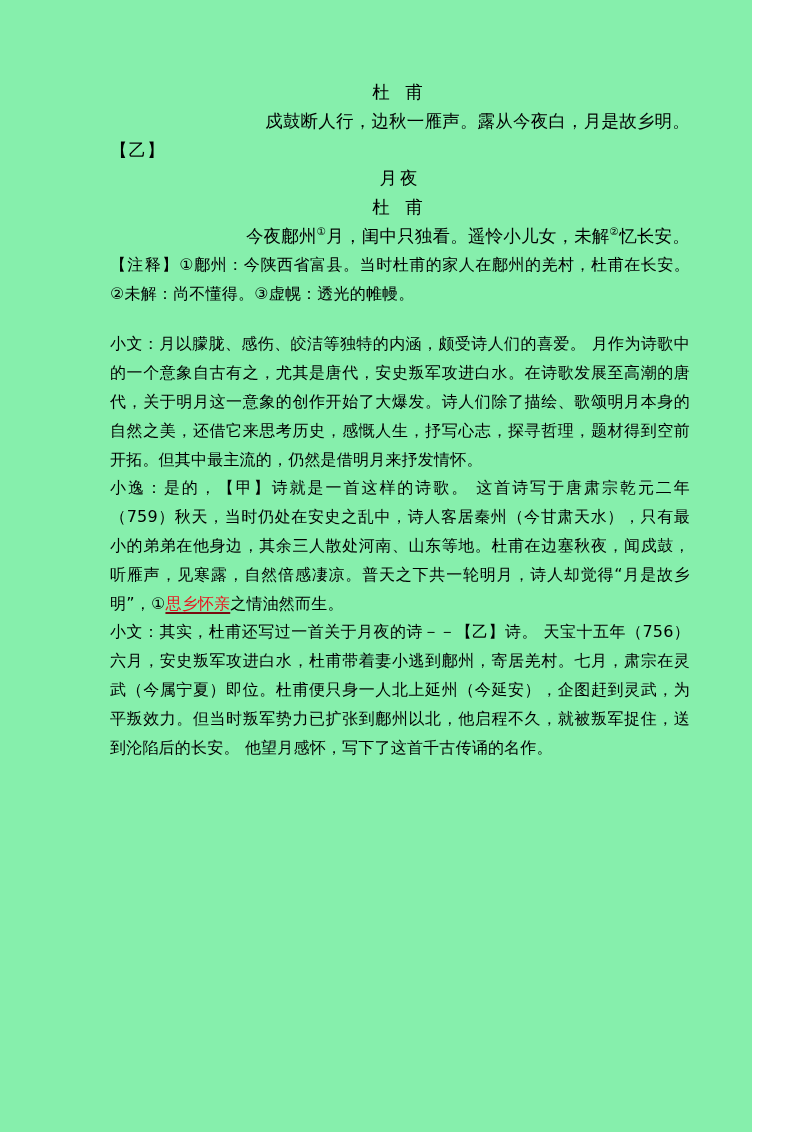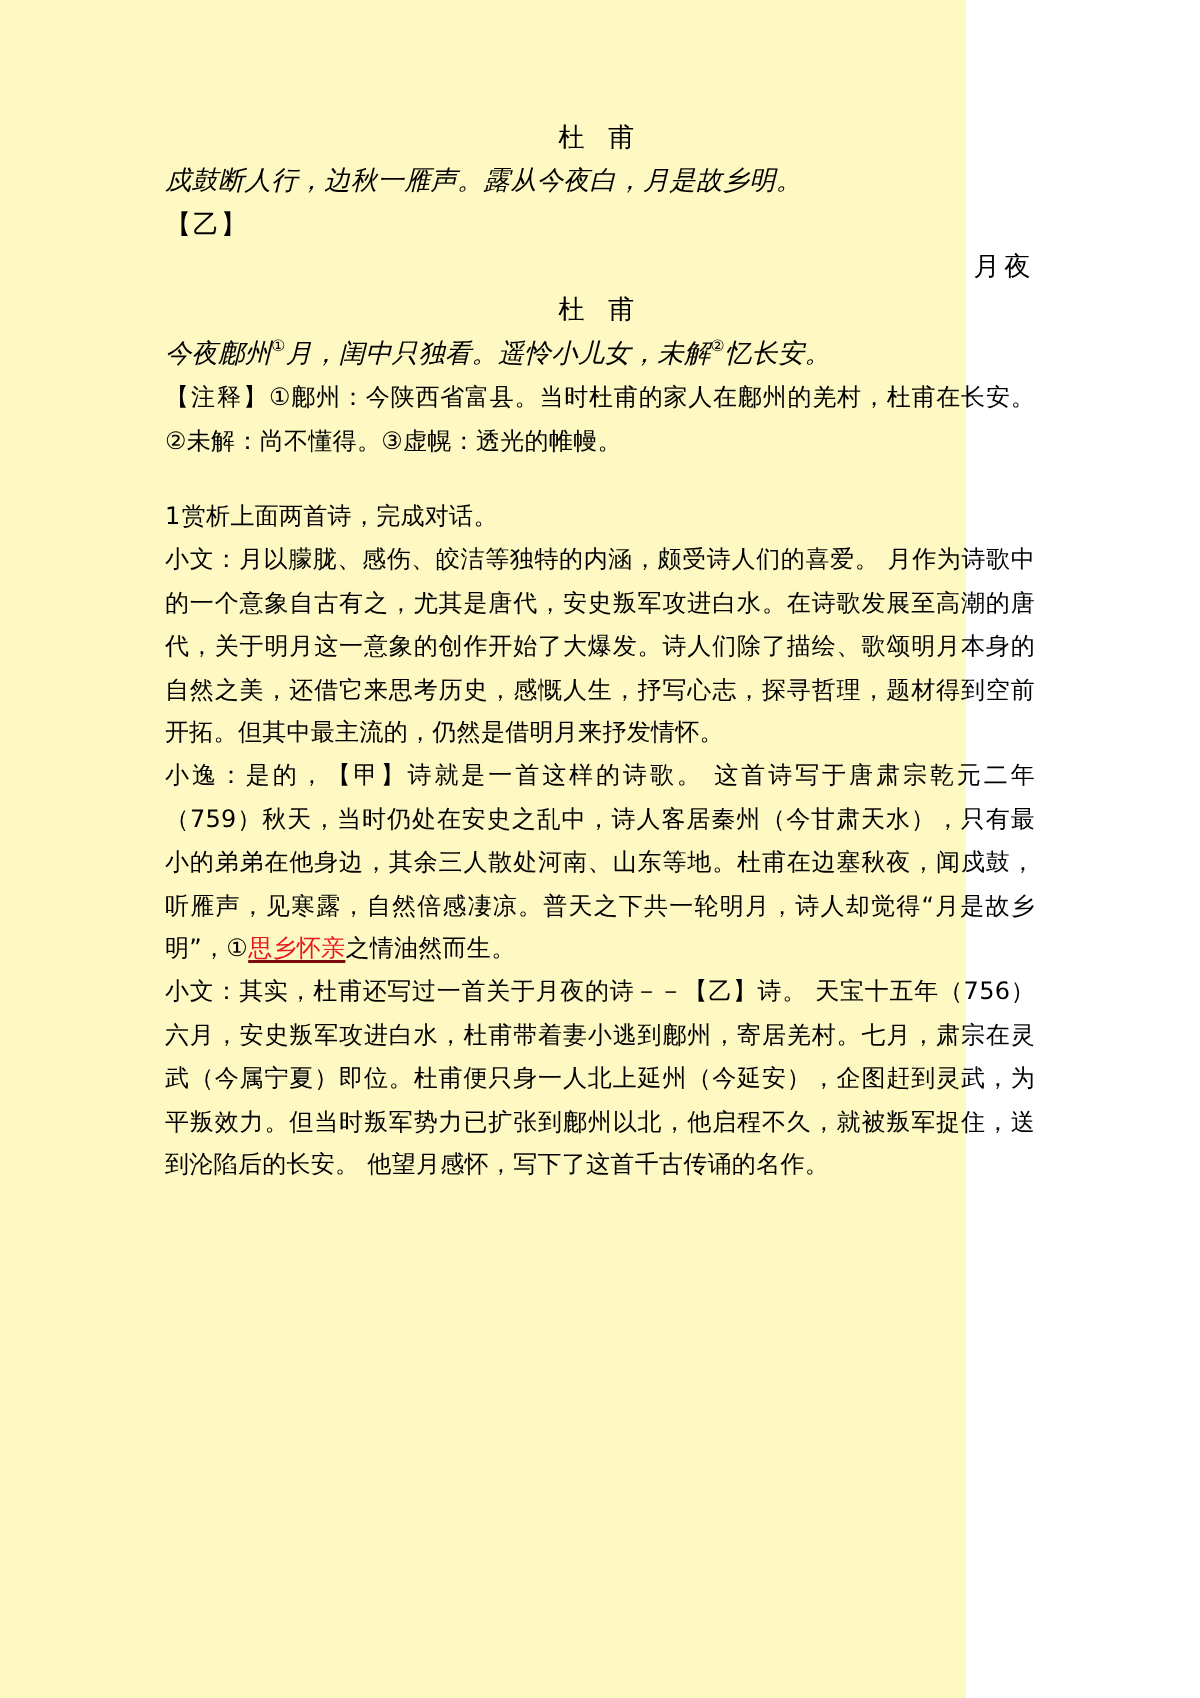--- a/index.html
+++ b/index.html
@@ -10,59 +10,58 @@
   }
   body {
     width: 800px;
     height: 1132px;
     font-family: "DejaVu Sans", "Liberation Sans", sans-serif;
     color: #000000;
     -webkit-font-smoothing: none;
   }
   .page {
     position: relative;
-    width: 644px;
+    width: 752px;
     height: 1132px;
-    background: #fef9c3;
+    background: #86efac;
     box-sizing: border-box;
     padding: 78px 110px 0 110px;
   }
   .doc-body {
     width: 580px;
     font-size: 17.5px;
     line-height: 28.8px;
     letter-spacing: 0.2px;
     text-align: justify;
     text-justify: inter-ideograph;
   }
 
   
   .poem-title {
-    text-align: right;
+    text-align: center;
     font-size: 17.5px;
     line-height: 28.8px;
     letter-spacing: 3px;
     margin: 0;
   }
   .poem-author {
     text-align: center;
     font-size: 17.5px;
     line-height: 28.8px;
     letter-spacing: 5px;
     margin: 0;
   }
 
   
   .verse {
     margin: 0;
-    text-align: left;
+    text-align: right;
     font-size: 17.5px;
     line-height: 28.8px;
     white-space: nowrap;
-    font-style: italic;
   }
 
   
   .line {
     margin: 0;
     font-size: 17.5px;
     line-height: 28.8px;
   }
 
   .para {
@@ -119,21 +118,20 @@
     <p class="poem-title">月夜</p>
     <p class="poem-author">杜 甫</p>
 
     <p class="verse"><span>今夜鄜州</span><sup class="note-ref">①</sup><span>月，闺中只独看。遥怜小儿女，未解</span><sup class="note-ref">②</sup><span>忆长安。</span></p>
 
 
     <p class="para"><span class="label-bracket">【注释】</span><span>①鄜州：今陕西省富县。当时杜甫的家人在鄜州的羌村，杜甫在长安。②未解：尚不懂得。③虚幌：透光的帷幔。</span></p>
 
     <div class="blank-line"></div>
 
-    <p class="para"><span class="qnum">1</span><span>赏析上面两首诗，完成对话。</span></p>
 
     <p class="para"><span>小文：</span><span>月以朦胧、感伤、皎洁等独特的内涵，颇受诗人们的喜爱。 月作为诗歌中的一个意象自古有之，尤其是唐代，安史叛军攻进白水。在诗歌发展至高潮的唐代，关于明月这一意象的创作开始了大爆发。诗人们除了描绘、歌颂明月本身的自然之美，还借它来思考历史，感慨人生，抒写心志，探寻哲理，题材得到空前开拓。但其中最主流的，仍然是借明月来抒发情怀。</span></p>
 
     <p class="para"><span>小逸：</span><span>是的，【甲】诗就是一首这样的诗歌。 这首诗写于唐肃宗乾元二年（759）秋天，当时仍处在安史之乱中，诗人客居秦州（今甘肃天水），只有最小的弟弟在他身边，其余三人散处河南、山东等地。杜甫在边塞秋夜，闻戍鼓，听雁声，见寒露，自然倍感凄凉。普天之下共一轮明月，诗人却觉得“月是故乡明”，</span><span>①</span><span class="answer-red">思乡怀亲</span><span>之情油然而生。</span></p>
 
     <p class="para"><span>小文：</span><span>其实，杜甫还写过一首关于月夜的诗－－【乙】诗。 天宝十五年（756）六月，安史叛军攻进白水，杜甫带着妻小逃到鄜州，寄居羌村。七月，肃宗在灵武（今属宁夏）即位。杜甫便只身一人北上延州（今延安），企图赶到灵武，为平叛效力。但当时叛军势力已扩张到鄜州以北，他启程不久，就被叛军捉住，送到沦陷后的长安。 他望月感怀，写下了这首千古传诵的名作。</span></p>
 
 
   </div>
 </div>

